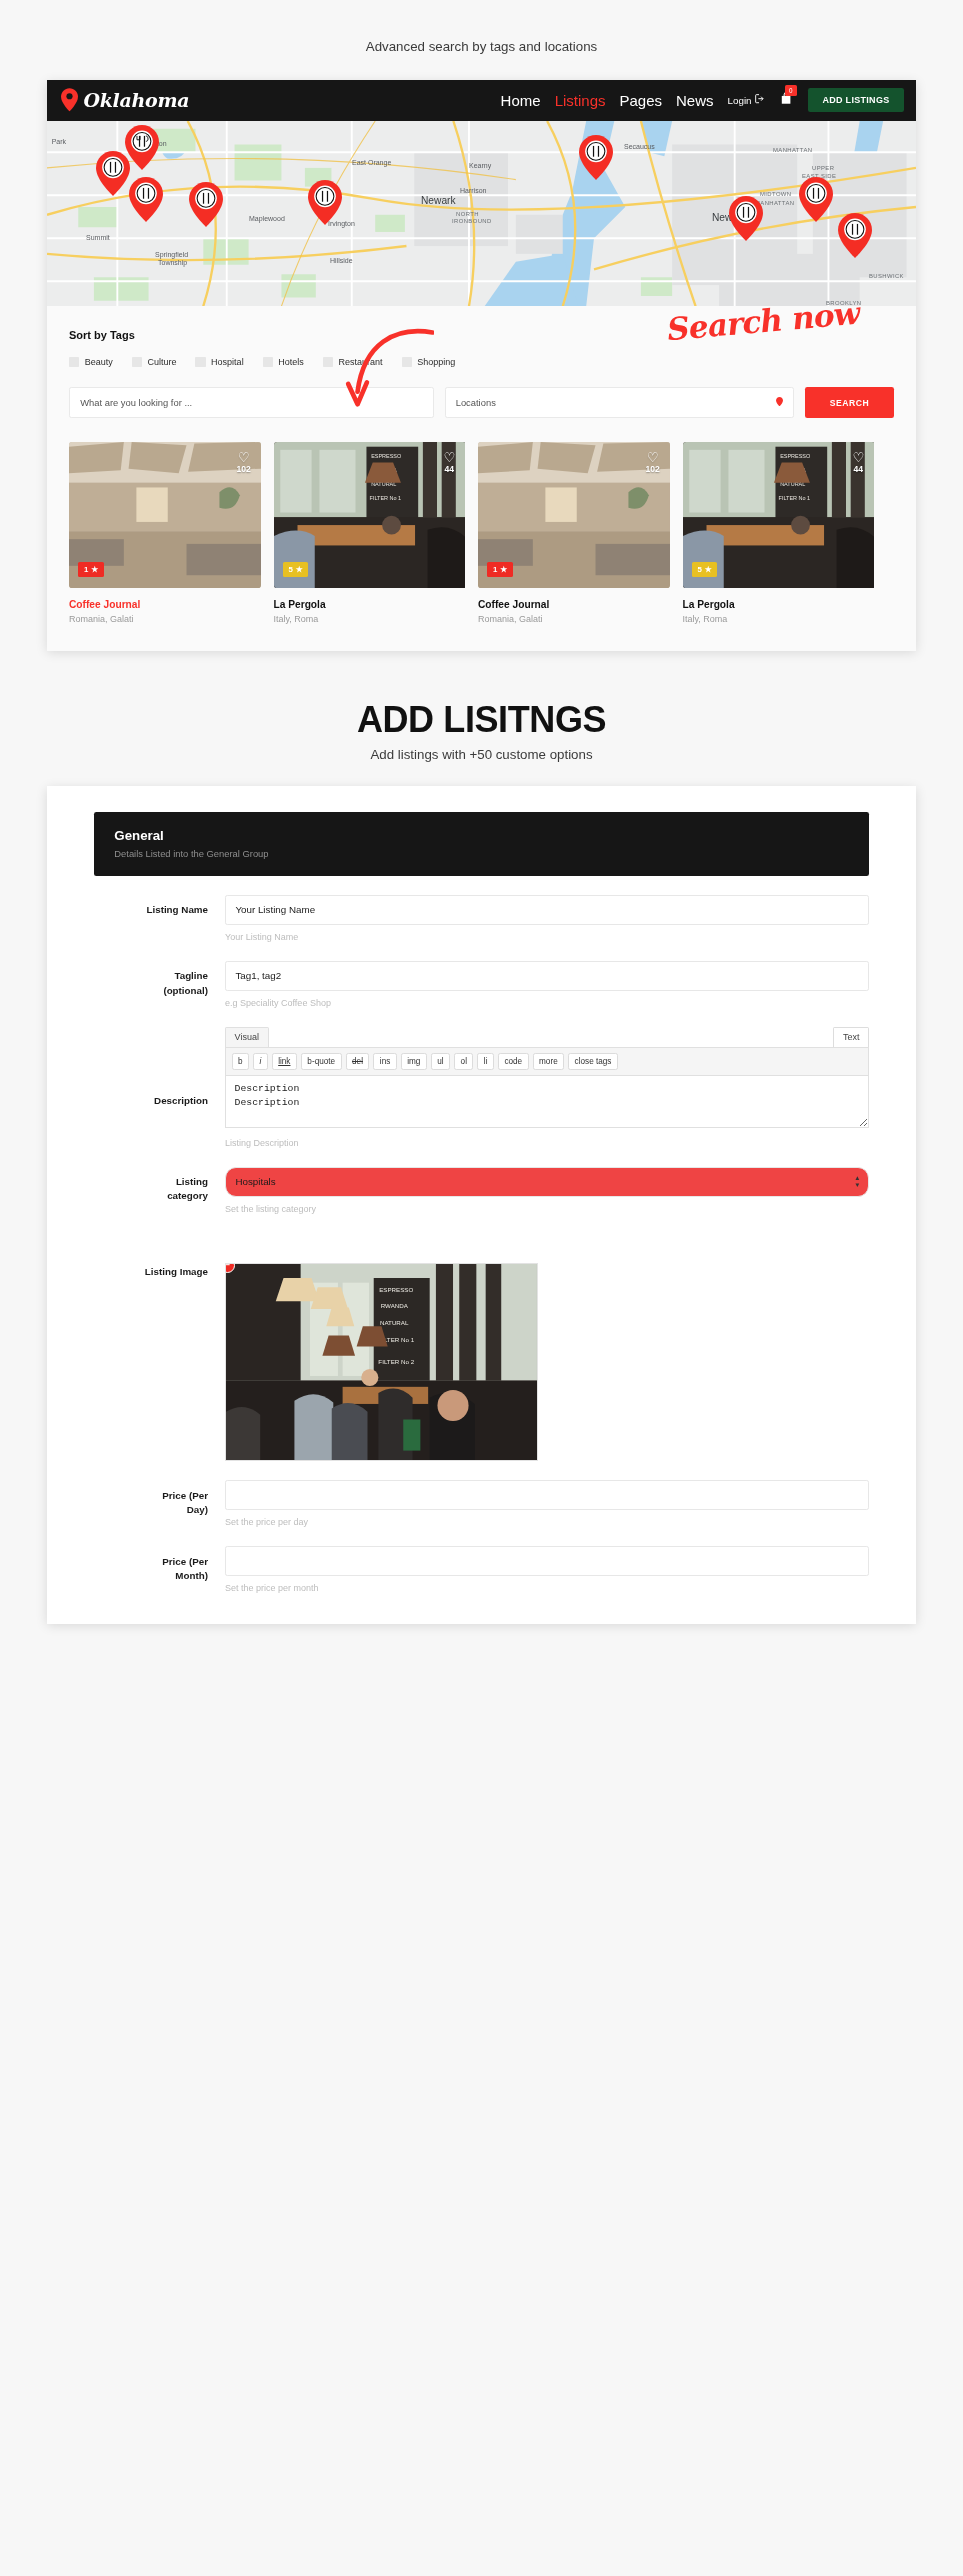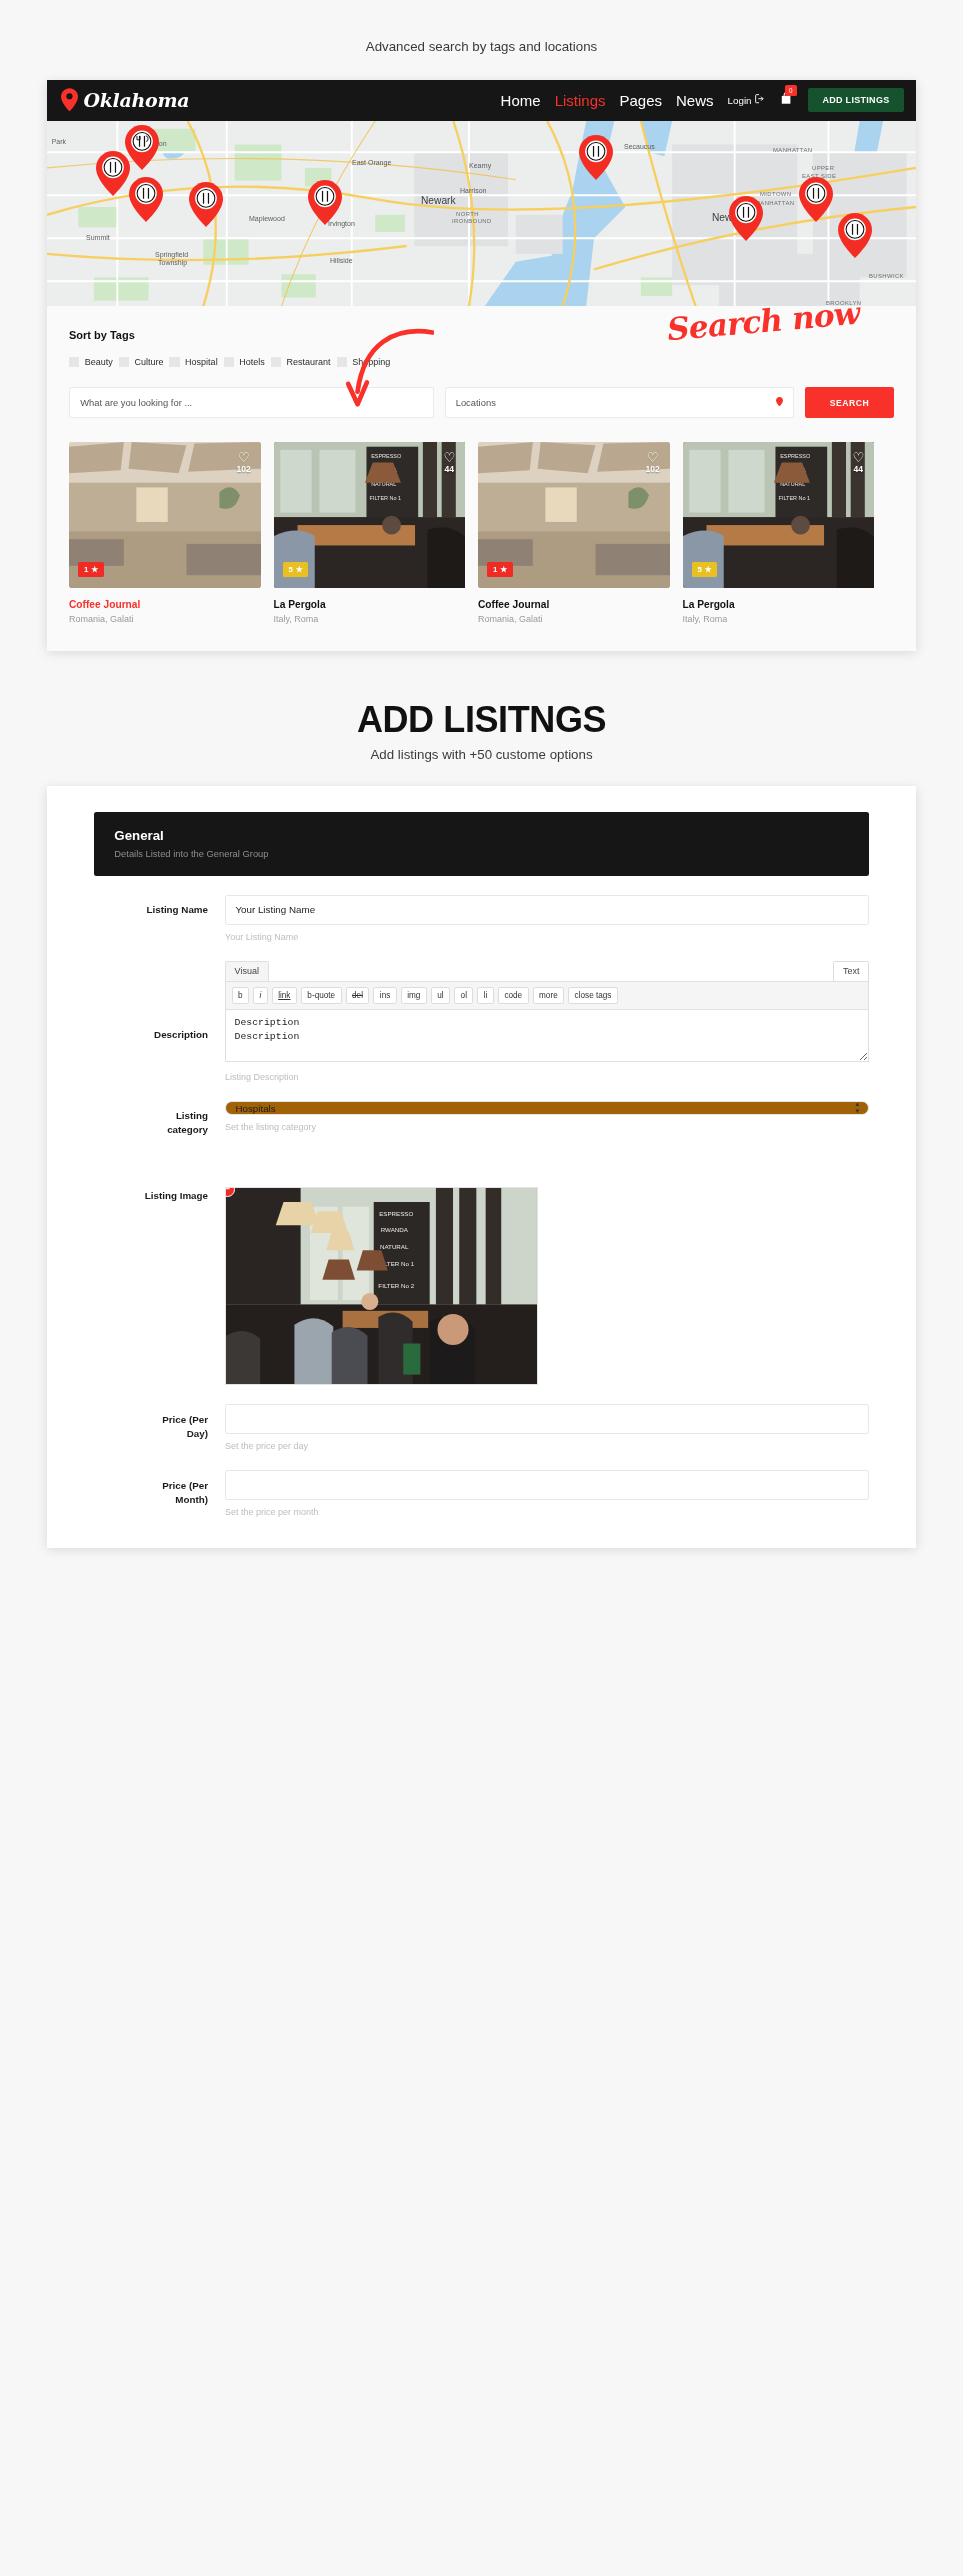--- a/index.html
+++ b/index.html
@@ -113,21 +113,21 @@
   }
   .pin svg { display:block; }
 
   
   .search-panel {
     background: #fafafa;
     padding: 23.5px 22px 23.5px;
     position: relative;
   }
   .sort-title { font-size: 11px; font-weight: 700; color:#111; }
-  .tag-row { display: flex; gap: 6px; margin-top: 15.6px; flex-wrap: wrap; text-align: right; }
+  .tag-row { display: flex; gap: 19px; margin-top: 15.6px; flex-wrap: wrap; text-align: right; }
   .tag-item { display: flex; align-items: center; gap: 5.5px; }
   .tag-box {
     width: 10.2px; height: 10.2px;
     background: #e6e6e6;
     border-radius: 0.8px;
     display:inline-block;
   }
   .tag-label { font-size: 9px; color:#2d2d2d; }
   .search-row { display: flex; gap: 11px; margin-top: 20.3px; }
   .s-field {
@@ -245,24 +245,24 @@
     border-radius: 2.3px;
     background: #fff;
     padding: 0 9.4px;
     font-size: 9.8px;
     color: #1b1b1b;
     font-family: "Liberation Sans", sans-serif;
   }
   .fhelp { font-size: 9px; color: #bdbdbd; margin-top: 7px; }
   .fselect {
     width: 100%;
-    height: 14px;
+    height: 30px;
     border: 0.8px solid #e7e7e7;
     border-radius: 11px;
-    background: #a16207;
+    background: #ef4444;
     padding: 0 9.4px;
     font-size: 9.8px;
     color: #1b1b1b;
     font-family: "Liberation Sans", sans-serif;
     appearance: none;
     position: relative;
   }
   .select-shell { position: relative; }
   .select-arrows {
     position: absolute;
@@ -812,20 +812,30 @@
     </div>
 
     <div class="frow">
       <div class="flabel">Listing Name</div>
       <div class="fctrl">
         <input class="finput" type="text" value="Your Listing Name" style="">
         <div class="fhelp">Your Listing Name</div>
       </div>
     </div>
 
+    <div class="frow">
+      <div class="flabel">
+        <div>Tagline</div>
+        <div>(optional)</div>
+      </div>
+      <div class="fctrl">
+        <input class="finput" type="text" value="Tag1, tag2" style="">
+        <div class="fhelp">e.g Speciality Coffee Shop</div>
+      </div>
+    </div>
 
     <div class="frow">
       <div class="flabel" style="padding-top:67px">Description</div>
       <div class="fctrl">
         <div class="editor-tabs">
           <div class="etab">Visual</div>
           <div class="etab active">Text</div>
         </div>
         <div class="etoolbar">
           <button class="ebtn">b</button>

